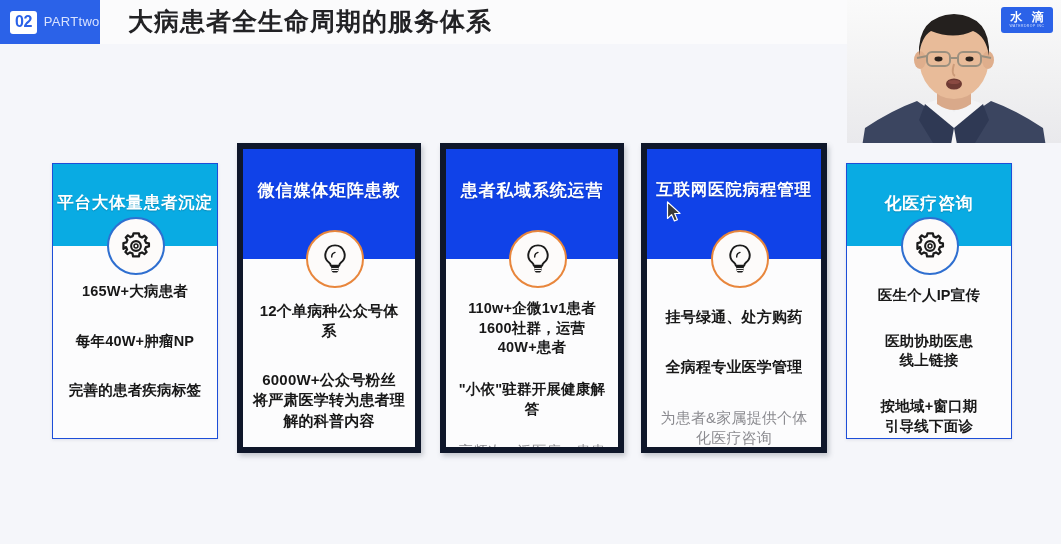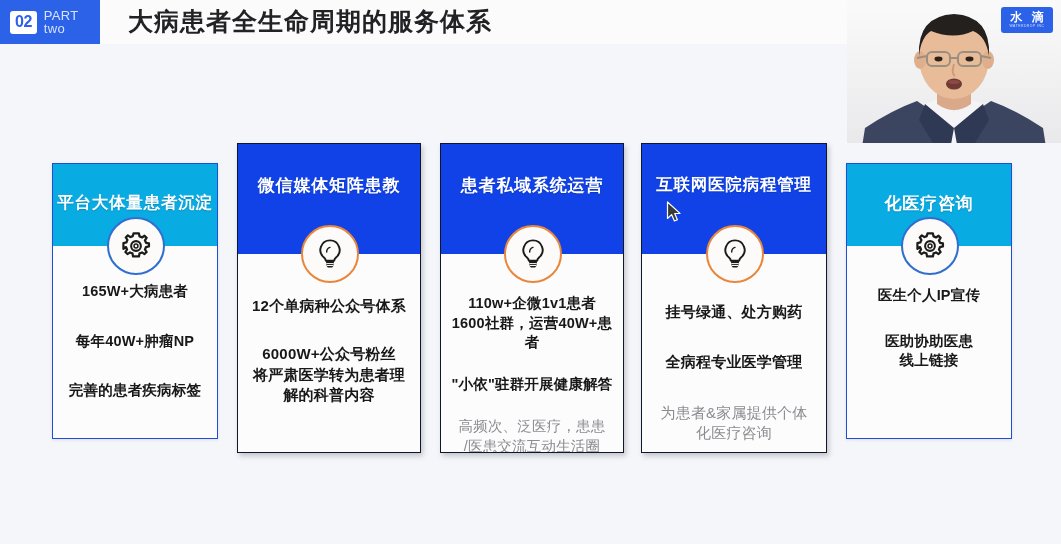--- a/index.html
+++ b/index.html
@@ -47,21 +47,20 @@
     color: #2b62e8;
     font-weight: bold;
     font-size: 16px;
     line-height: 1;
     padding: 3px 5px 4px 5px;
     border-radius: 3px;
     letter-spacing: -0.5px;
   }
   #part-words {
     display: flex;
-    flex-direction: column;
     justify-content: center;
     color: #d8e2ff;
     line-height: 1.02;
   }
   #part-words .w1 { font-size: 13px; letter-spacing: 0.3px; }
   #part-words .w2 { font-size: 13px; letter-spacing: 0.3px; }
 
   #header-title {
     position: absolute;
     left: 128px;
@@ -75,21 +74,21 @@
 
   
   .card {
     position: absolute;
     background: #fcfcfd;
     box-sizing: border-box;
     overflow: hidden;
   }
   .card.tall {
     box-shadow: 2px 3px 5px rgba(80,85,100,0.30);
-    border: 1px solid #0f172a;
+    border: 6px solid #0f172a;
   }
   .card.short {
     box-shadow: 0 1px 3px rgba(90,95,110,0.14);
     border: 1px solid #1d4ed8;
   }
   .card-head {
     position: relative;
     width: 100%;
     box-sizing: border-box;
     display: flex;
@@ -296,20 +295,22 @@
           <span style="display: block; line-height: 0;"><svg width="30" height="30" viewBox="0 0 32 32">
               <path d="M16 2.6 l3.1 0 0.7 3.2 a10.6 10.6 0 0 1 2.6 1.1 l2.7-1.8 2.2 2.2 -1.8 2.7 a10.6 10.6 0 0 1 1.1 2.6 l3.2 0.7 0 3.1 -3.2 0.7 a10.6 10.6 0 0 1-1.1 2.6 l1.8 2.7 -2.2 2.2 -2.7-1.8 a10.6 10.6 0 0 1-2.6 1.1 l-0.7 3.2 -3.1 0 -3.1 0 -0.7-3.2 a10.6 10.6 0 0 1-2.6-1.1 l-2.7 1.8 -2.2-2.2 1.8-2.7 a10.6 10.6 0 0 1-1.1-2.6 L2.6 19.1 l0-3.1 0-3.1 3.2-0.7 a10.6 10.6 0 0 1 1.1-2.6 L5.1 6.9 l2.2-2.2 2.7 1.8 a10.6 10.6 0 0 1 2.6-1.1 L13.3 2.6 Z" fill="none" stroke="#1b1b1b" stroke-width="2.4" stroke-linejoin="round"></path>
               <circle cx="16" cy="16" r="5.2" fill="none" stroke="#1b1b1b" stroke-width="2.2"></circle>
               <circle cx="16" cy="16" r="2.1" fill="none" stroke="#1b1b1b" stroke-width="1.6"></circle>
             </svg></span>
         </div>
         <div class="card-body" style="margin-top: 40px;">
           <div class="bline" style="font-size: 14.5px;">医生个人IP宣传</div>
           <div class="bline" style="font-size: 14.5px; margin-top: 26px;">医助协助医患
 线上链接</div>
+          <div class="bline" style="font-size: 14.5px; margin-top: 26px;">按地域+窗口期
+引导线下面诊</div>
         </div>
       </div>
     </div>
 
   <div id="webcam">
     <div id="wc-bg"></div>
     <svg width="214" height="166" viewBox="0 0 214 166" style="position:absolute;left:0;top:0;">
 
       <path d="M12 166 L18 128 Q45 110 70 101 L107 126 L144 101 Q169 110 196 128 L202 166 Z" fill="#3b4560"></path>
 

